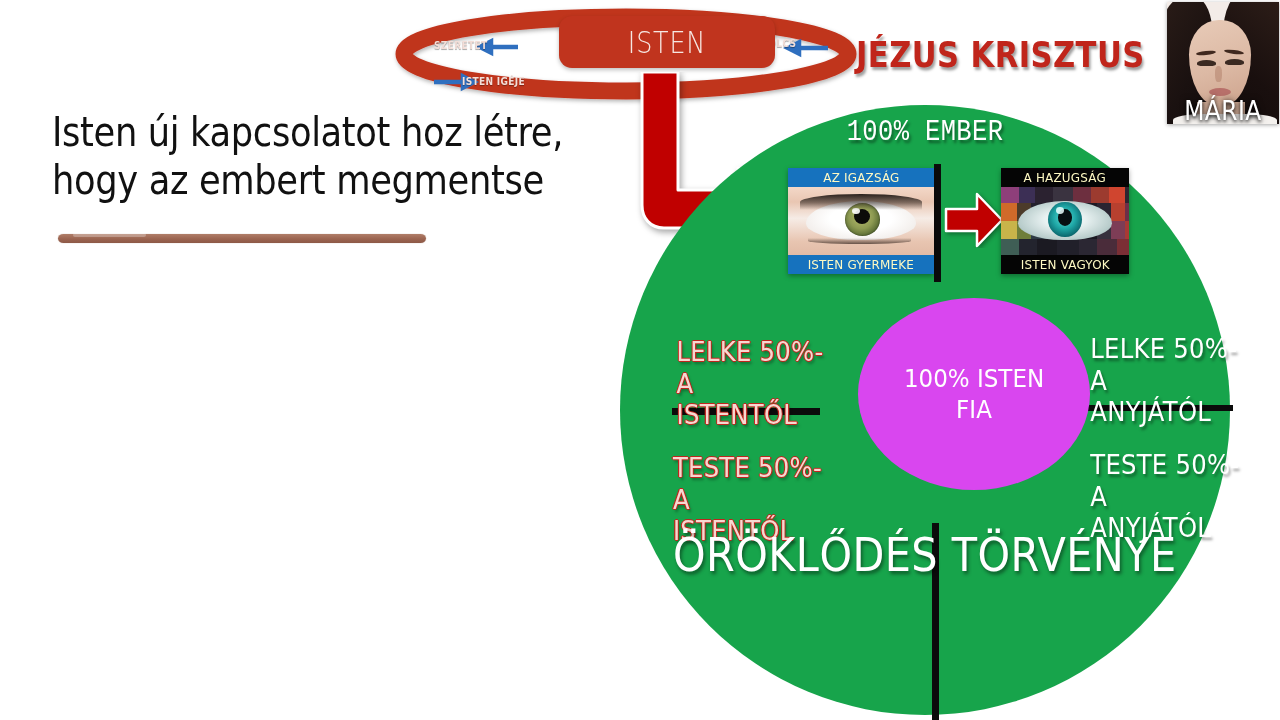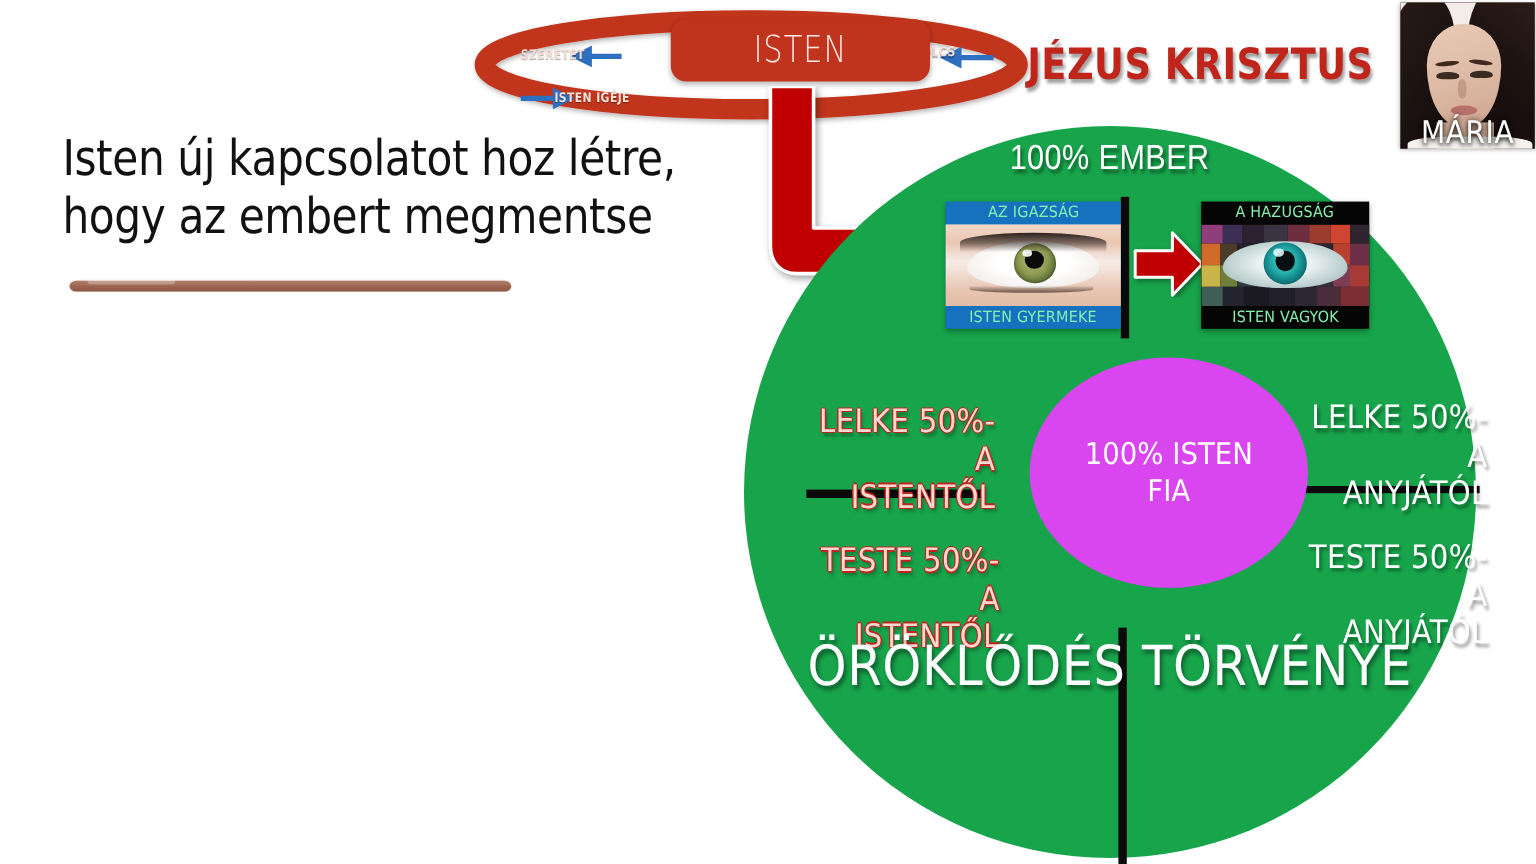--- a/index.html
+++ b/index.html
@@ -133,34 +133,34 @@
   .redcircle span{
     position:absolute;left:0;top:50%;width:100%;transform:translateY(-50%);
     text-align:center;color:#ffffff;font-size:25px;line-height:1.22;
     font-family:"DejaVu Sans", sans-serif;font-weight:400;
     transform:translateY(-50%) scaleX(0.92);
     white-space:pre-line;
   }
 
   .lbl-top{
     position:absolute;left:620px;top:116px;width:610px;text-align:center;
-    color:#ffffff;font-size:29px;font-family:Liberation Sans, sans-serif;
+    color:#ffffff;font-size:29px;font-family:Liberation Mono, monospace;
     letter-spacing:.4px;text-shadow:2px 3px 3px rgba(0,0,0,.45);
   }
   .lbl-top span{display:inline-block;transform:scaleX(0.88);}
 
   .lbl-bottom{
     position:absolute;left:620px;top:528px;width:610px;text-align:center;
     color:#ffffff;font-size:46px;font-family:"DejaVu Sans", sans-serif;
     letter-spacing:.5px;text-shadow:2px 3px 4px rgba(0,0,0,.45);
   }
   .lbl-bottom span{display:inline-block;transform:scaleX(0.9);}
 
   .quad{
-    position:absolute;text-align:right;font-size:27px;line-height:1.16;
+    position:absolute;text-align:left;font-size:27px;line-height:1.16;
     font-family:"DejaVu Sans", sans-serif;white-space:pre-line;
     letter-spacing:.3px;
   }
   .quad span{display:inline-block;transform:scaleX(0.9);}
   .quad.left{
     color:#f6d9d1;
     text-shadow:
       -1.2px 0 0 #c0241c, 1.2px 0 0 #c0241c, 0 -1.2px 0 #c0241c, 0 1.2px 0 #c0241c,
       2px 3px 3px rgba(0,0,0,.35);
   }
@@ -169,29 +169,29 @@
     text-shadow:2px 3px 3px rgba(0,0,0,.4);
   }
   .q-lt{left:668px;top:305px;width:170px;}
   .q-lb{left:664px;top:421px;width:178px;}
   .q-rt{left:1082px;top:302px;width:166px;}
   .q-rb{left:1082px;top:418px;width:166px;}
 
   
   .card{position:absolute;box-shadow:0 2px 5px rgba(0,0,0,.35);}
   .card .cap{
-    text-align:center;font-size:13px;color:#86efac;
+    text-align:center;font-size:13px;color:#fef9c3;
     font-family:"DejaVu Sans", sans-serif;line-height:19px;height:19px;
     letter-spacing:.2px;
   }
   .card .cap span{display:inline-block;transform:scaleX(0.92);}
   .card .pic{height:68px;position:relative;overflow:hidden;}
 
   .card-truth{left:788px;top:168px;width:146px;background:#1672be;}
-  .card-lie{left:1001px;top:168px;width:140px;background:#050505;}
+  .card-lie{left:1001px;top:168px;width:128px;background:#050505;}
 
   
   .eye-nat{background:linear-gradient(180deg,#f3d8c8 0%,#e9c6b2 22%,#f6ece6 46%,#e8c5b1 80%,#e2bba6 100%);}
   .eye-nat .sclera{
     position:absolute;left:12%;top:20%;width:76%;height:58%;
     background:radial-gradient(ellipse at 50% 45%,#ffffff 40%,#e9e2dd 100%);
     border-radius:50% 50% 48% 48%/58% 58% 44% 44%;
   }
   .eye-nat .iris{
     position:absolute;left:39%;top:24%;width:24%;height:48%;

